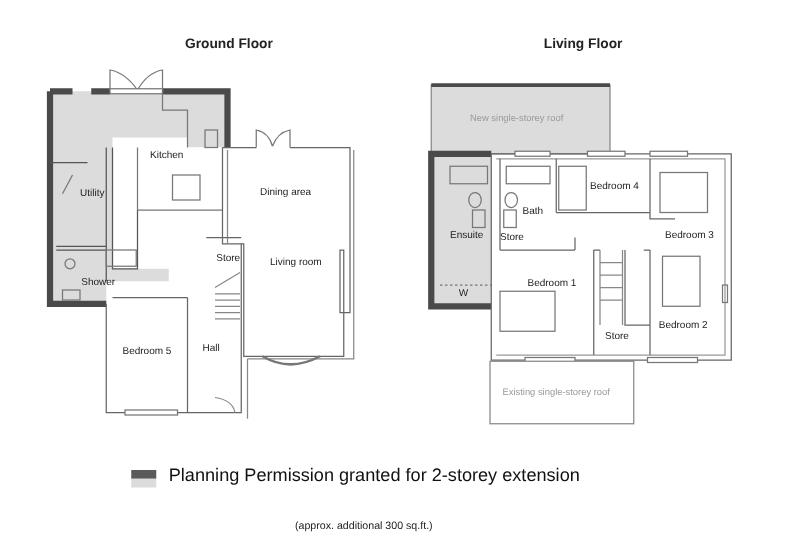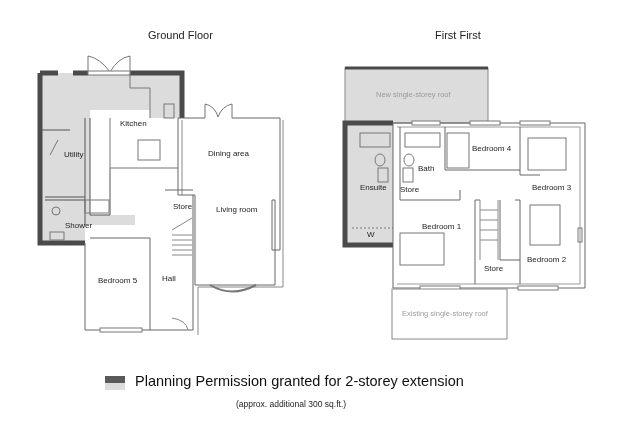--- a/index.html
+++ b/index.html
@@ -1,34 +1,34 @@
 <!DOCTYPE html>
 <html><head>
   <meta charset="utf-8">
   <style>
     html, body { margin: 0; padding: 0; background: #ffffff; }
     body { width: 634px; height: 437px; position: relative; overflow: hidden;
            font-family: "Liberation Sans", sans-serif; }
-    .title { position: absolute; font-weight: normal; font-size: 11px; color: #222; }
+    .title { position: absolute; font-weight: bold; font-size: 11px; color: #222; }
     svg { position: absolute; left: 0; top: 0; }
     .room-label { font-family: "Liberation Sans", sans-serif; font-size: 8px; fill: #222; }
     .roof-label { font-family: "Liberation Sans", sans-serif; font-size: 7.5px; fill: #9a9a9a; }
     .legend { position: absolute; left: 105px; top: 376px; }
     .swatch-dark { position: absolute; left: 0; top: 0; width: 20px; height: 7px; background: #5a5a5a; }
     .swatch-light { position: absolute; left: 0; top: 7px; width: 20px; height: 7px; background: #dcdcdc; }
     .legend-title { position: absolute; left: 30px; top: -3px; white-space: nowrap;
                     font-weight: normal; font-size: 14.5px; color: #111; }
-    .legend-sub { position: absolute; left: 131px; top: 23px; white-space: nowrap;
+    .legend-sub { position: absolute; left: 131px; top: 39px; white-space: nowrap;
                   font-size: 8.5px; color: #222; }
   </style>
 </head>
 <body>
 
 <div class="title" style="left:148px; top:29px;">Ground Floor</div>
-<div class="title" style="left:435px; top:29px;">First First</div>
+<div class="title" style="left:435px; top:29px;">Living Floor</div>
 
 <svg width="634" height="437" viewBox="0 0 634 437">
   <g fill="none" stroke="#555" stroke-width="1">
 
     <polygon points="40,73 180,73 180,118 150,118 150,110 90,110 90,215 135,215 135,225 85,225 85,243 40,243" fill="#dcdcdc" stroke="none"></polygon>
 
     <rect x="110" y="118" width="68" height="50" fill="#ffffff" stroke="none"></rect>
 
     <path d="M40,73 L40,243 L85,243" stroke="#4a4a4a" stroke-width="5"></path>
     <path d="M40,73 L58,73 M73,73 L88,73 M130,73 L182,73 L182,118" stroke="#4a4a4a" stroke-width="5"></path>

